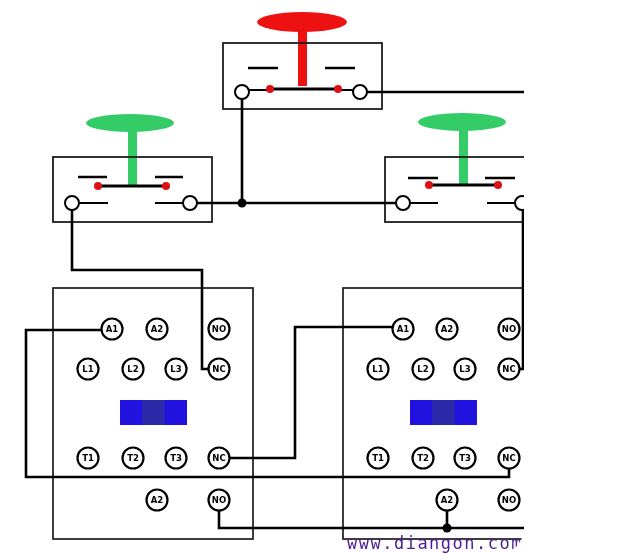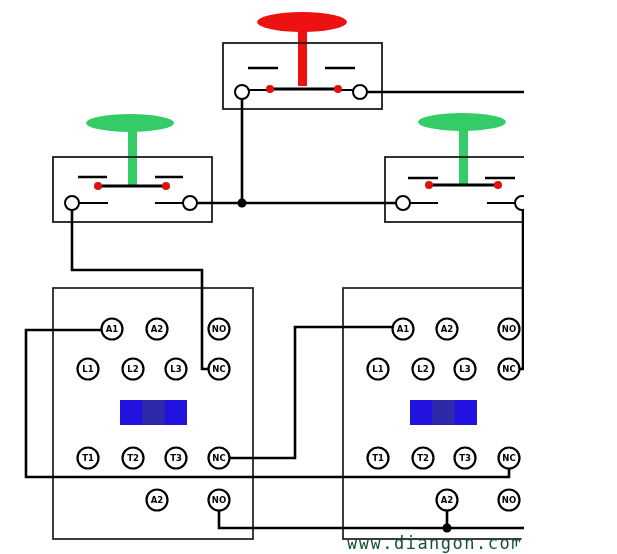--- a/index.html
+++ b/index.html
@@ -204,14 +204,14 @@
         <g>
           <circle cx="447" cy="500" r="10.5" fill="#ffffff" stroke="#000000" stroke-width="2.2"></circle>
           <text x="447" y="503" text-anchor="middle" font-size="8.5" class="term-label" fill="#000000">A2</text>
         </g>
         <g>
           <circle cx="509" cy="500" r="10.5" fill="#ffffff" stroke="#000000" stroke-width="2.2"></circle>
           <text x="509" y="503" text-anchor="middle" font-size="8.5" class="term-label" fill="#000000">NO</text>
         </g>
       </g>
   </svg>
-  <div id="watermark" style="color: #14532d;">www.diangon.com</div>
+  <div id="watermark" style="color: #4c1d95;">www.diangon.com</div>
 </div>
 
 </body></html>

